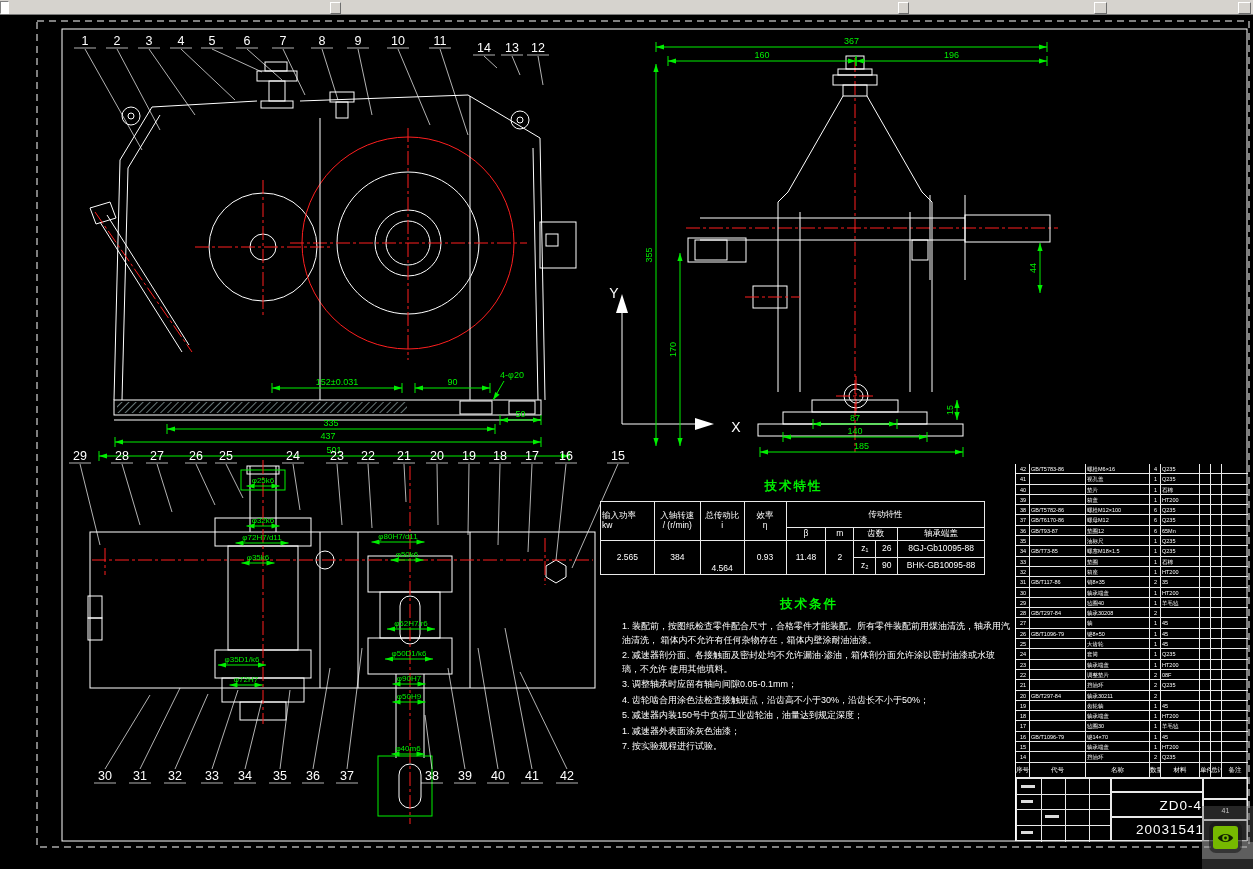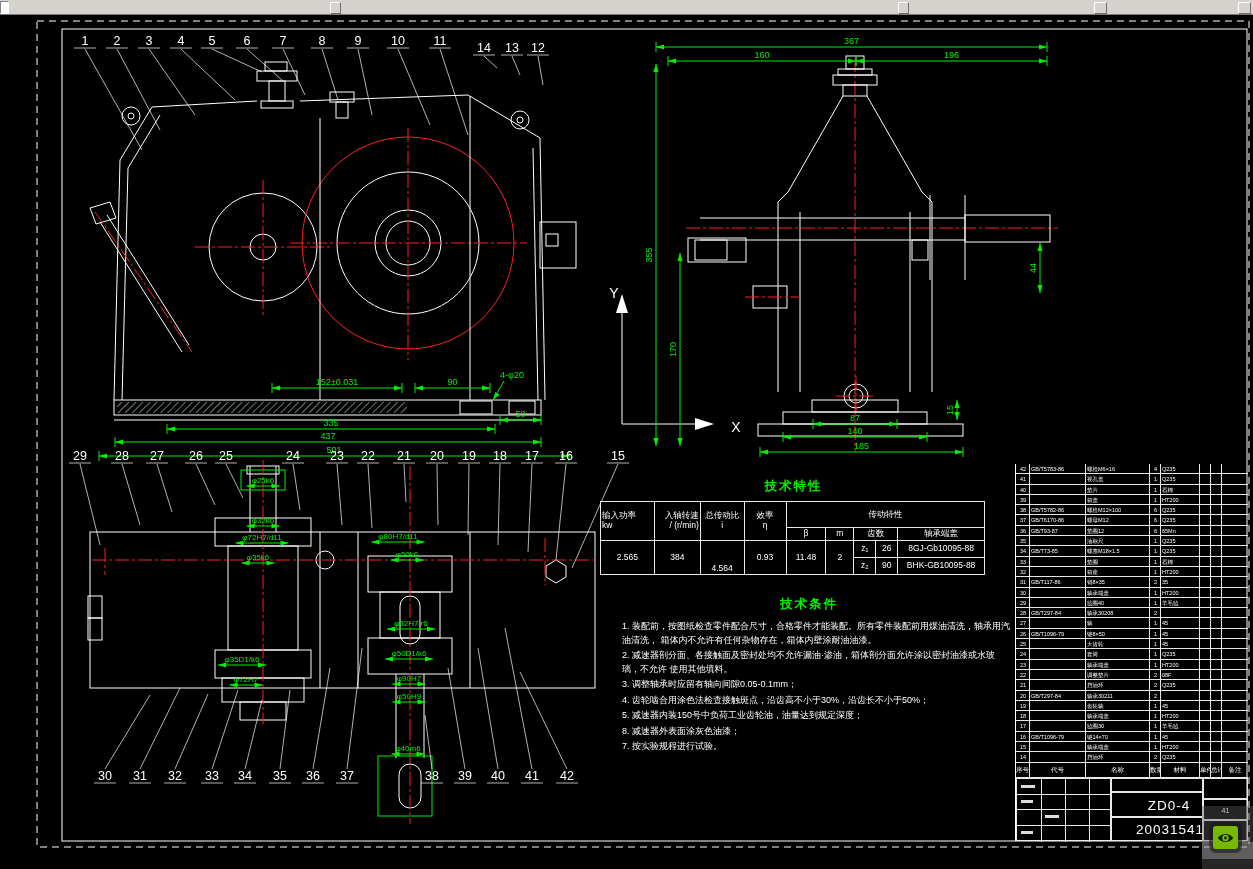--- a/index.html
+++ b/index.html
@@ -48,21 +48,21 @@
   .c-name{width:64px;}
   .c-qty{width:11px;text-align:center;}
   .c-mat{width:39px;}
   .c-w1{width:11px;}
   .c-w2{width:11px;}
   .c-note{width:26px;border-right:none;}
   
   .tb-block{position:absolute;left:1015px;top:778px;width:232px;height:63px;z-index:3;
     border-left:1px solid #fff;border-bottom:1px solid #fff;box-sizing:border-box;}
   .tbb-cell{position:absolute;border:1px solid #e9e9e9;box-sizing:border-box;color:#fff;}
-  .tbb-big{font-size:13.5px;text-align:center;letter-spacing:1px;padding-left:24px;}
+  .tbb-big{font-size:13.5px;text-align:right;letter-spacing:1px;padding-left:24px;}
   .blob{position:absolute;background:#dcdcdc;height:3px;}
   
   .nv-panel{position:absolute;left:1202px;top:806px;width:51px;height:63px;z-index:6;
     background:rgba(95,95,95,0.40);}
   .nv-band{position:absolute;left:0;bottom:10px;width:51px;height:17px;
     background:rgba(200,200,200,0.35);}
   .nv-icon{position:absolute;left:11px;top:20px;width:25px;height:23px;background:#76b900;
     border-radius:3px;display:flex;align-items:center;justify-content:center;
     box-shadow:0 0 0 4px rgba(20,20,20,0.55);}
 </style>
@@ -632,21 +632,21 @@
         <col style="width:42px">
           <col style="width:40px">
           <col style="width:28px">
         <col style="width:22px">
           <col style="width:22px">
           <col style="width:87px">
         </colgroup>
       <tbody>
           <tr style="height:26px;">
         <th rowspan="2" style="text-align:left;"><span>输入功率</span><br><span>kw</span></th>
-        <th rowspan="2" style="text-align:right;"><span>入轴转速</span><br><span>/ (r/min)</span></th>
+        <th rowspan="2" style="text-align:center;"><span>入轴转速</span><br><span>/ (r/min)</span></th>
         <th rowspan="2"><span>总传动比</span><br><span>i</span></th>
         <th rowspan="2"><span>效率</span><br><span>η</span></th>
         <th colspan="5" style="height:12px;">传动特性</th>
       </tr>
       <tr style="height:13px;">
         <th>β</th>
         <th>m</th>
         <th colspan="2">齿数</th>
         <th>轴承端盖</th>
       </tr>
@@ -671,21 +671,21 @@
   </div>
 
   <div class="panel" style="left:608px;top:596px;width:402px;">
     <div class="tc-title">技术条件</div>
     <div class="tc-items" id="tc-items">
         <div class="tc-item">1. 装配前，按图纸检查零件配合尺寸，合格零件才能装配。所有零件装配前用煤油清洗，轴承用汽油清洗， 箱体内不允许有任何杂物存在，箱体内壁涂耐油油漆。</div>
         <div class="tc-item">2. 减速器剖分面、各接触面及密封处均不允许漏油·渗油，箱体剖分面允许涂以密封油漆或水玻璃，不允许 使用其他填料。</div>
         <div class="tc-item">3. 调整轴承时应留有轴向间隙0.05-0.1mm；</div>
         <div class="tc-item">4. 齿轮啮合用涂色法检查接触斑点，沿齿高不小于30%，沿齿长不小于50%；</div>
         <div class="tc-item">5. 减速器内装150号中负荷工业齿轮油，油量达到规定深度；</div>
-        <div class="tc-item">8. 减速器外表面涂灰色油漆；</div>
+        <div class="tc-item">1. 减速器外表面涂灰色油漆；</div>
         <div class="tc-item">7. 按实验规程进行试验。</div>
       </div>
   </div>
 
   <div class="pl" id="parts-list">
       <div class="pl-row">
         <div class="pl-cell c-no">42</div>
         <div class="pl-cell c-code">GB/T5783-86</div>
         <div class="pl-cell c-name">螺栓M6×16</div>
         <div class="pl-cell c-qty">4</div>

